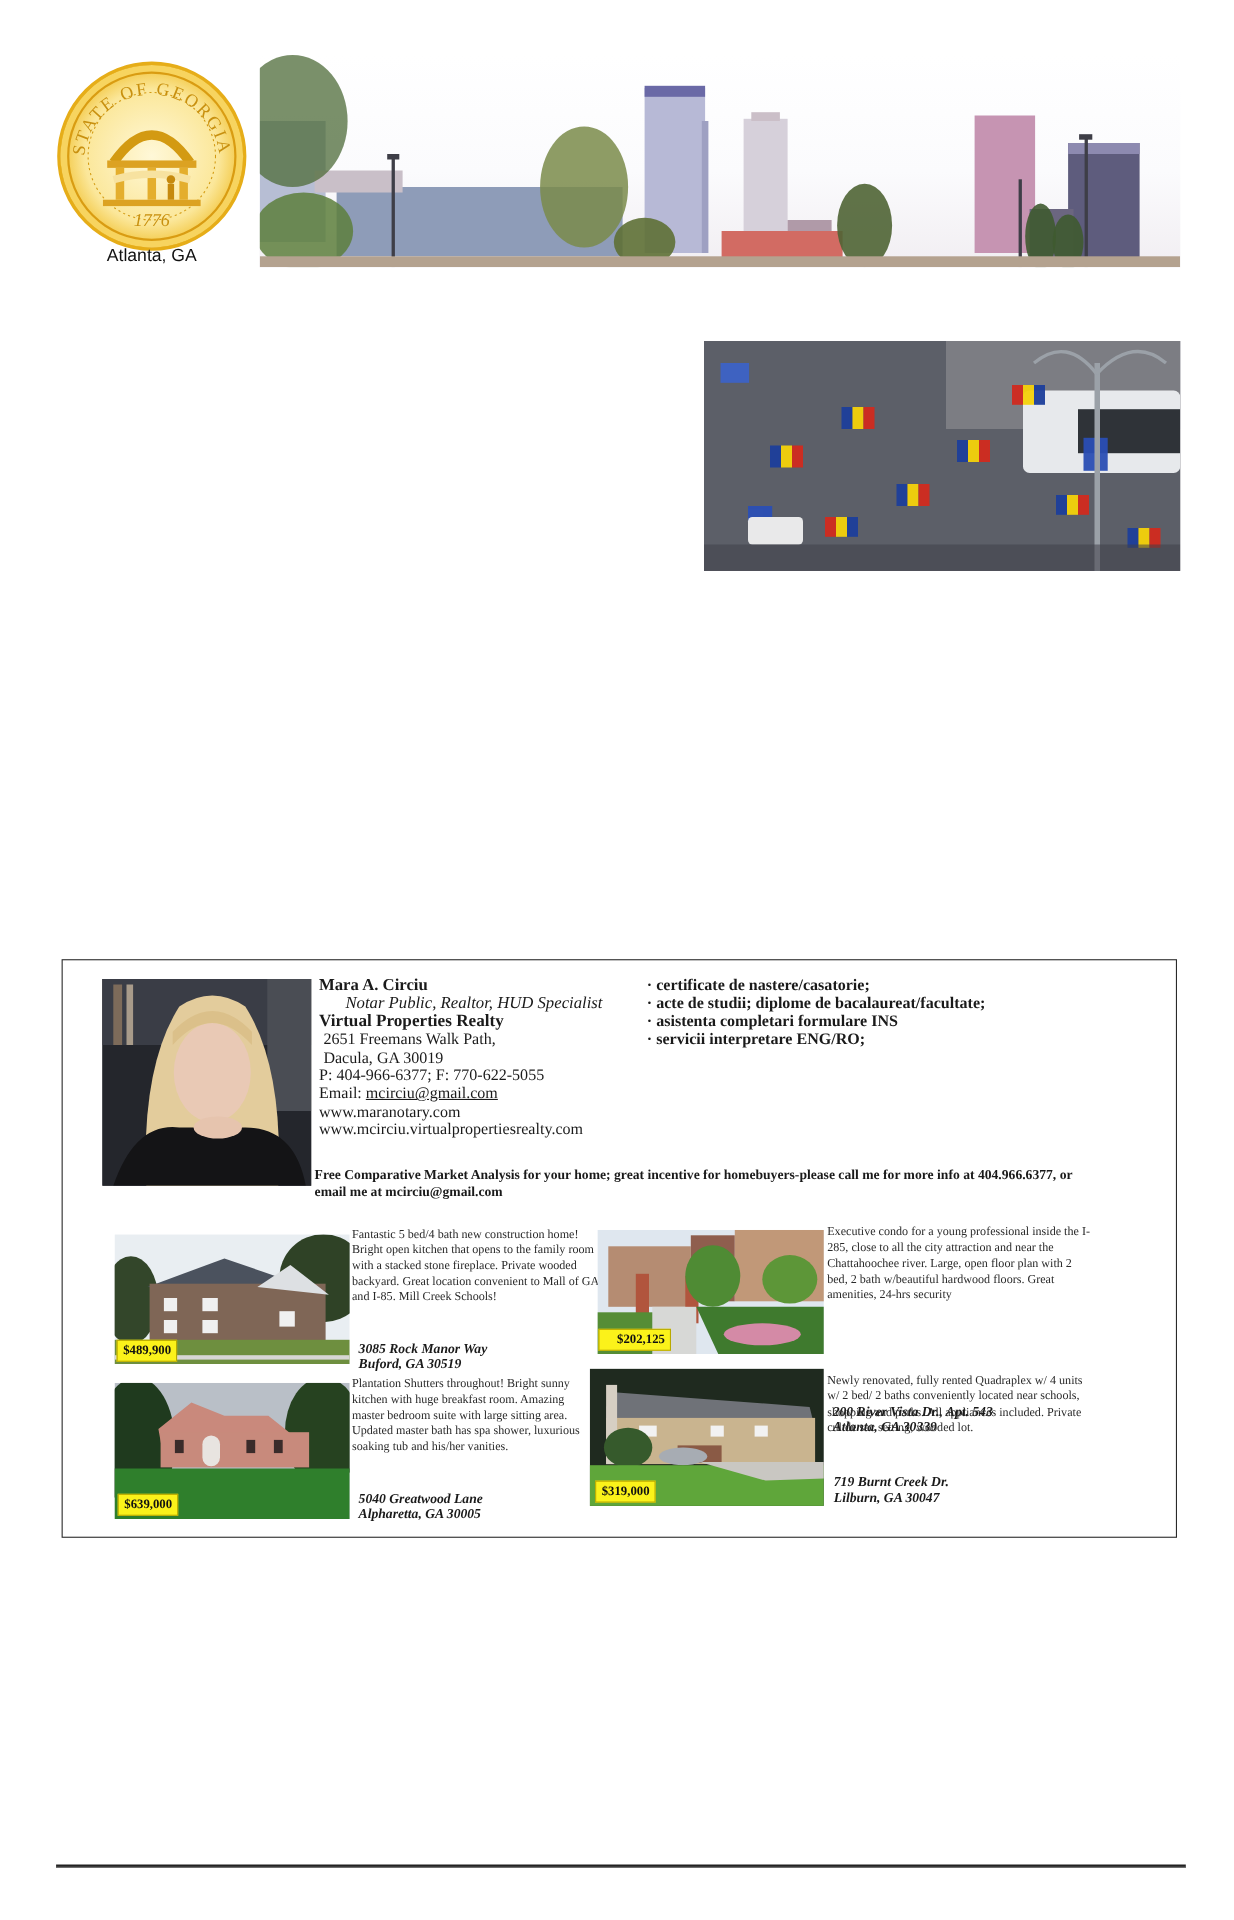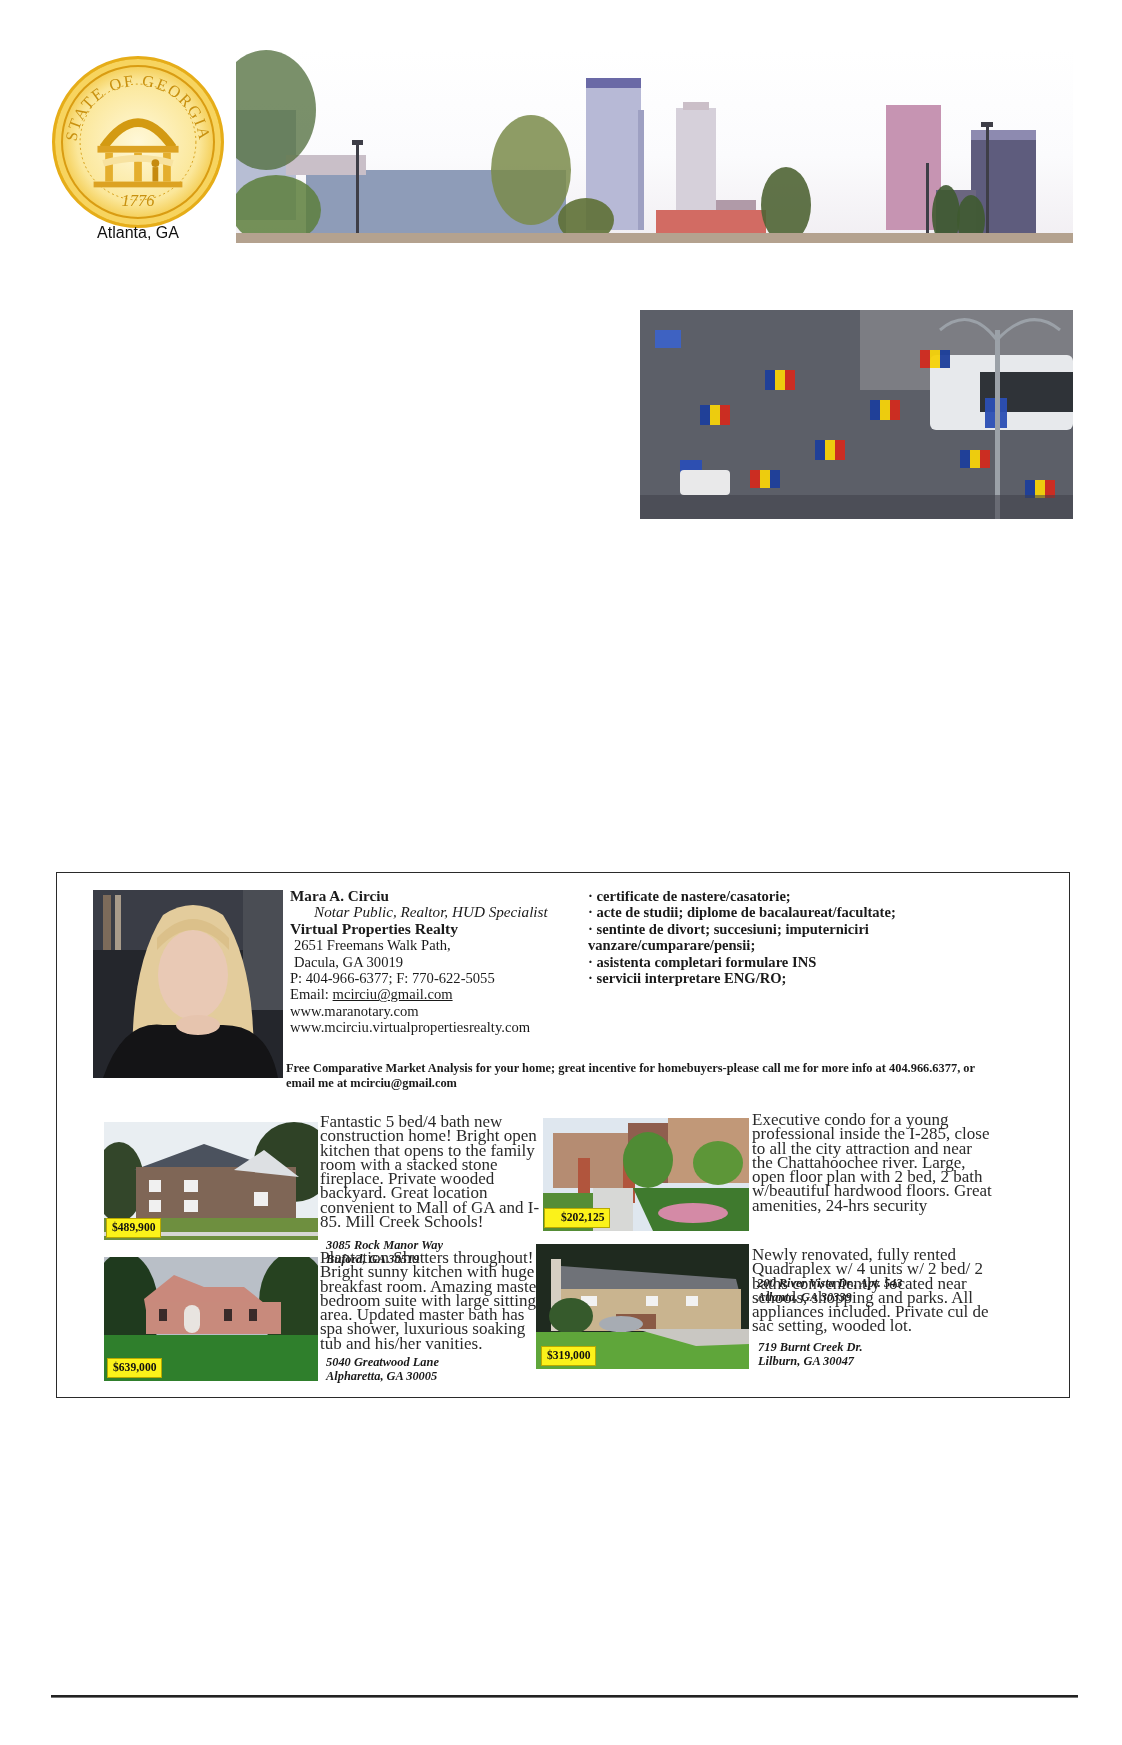--- a/index.html
+++ b/index.html
@@ -59,21 +59,21 @@
   .cta .cta1 { padding-left: 34px; }
 
   
   .house-photo { position: absolute; overflow: hidden; }
   .house-photo svg { width: 100%; height: 100%; display: block; }
   .price-tag {
     position: absolute; background: #fbf21a; border: 1px solid #b9a900;
     font-family: "Liberation Serif", serif; font-weight: bold; font-size: 11.6px;
     padding: 2px 5px; color: #111; line-height: 14px;
   }
-  .listing-desc { position: absolute; font-size: 17px; line-height: 14.3px; color: #2a2a2a; }
+  .listing-desc { position: absolute; font-size: 11px; line-height: 14.3px; color: #2a2a2a; }
   .listing-addr { position: absolute; font-size: 12.4px; line-height: 14.2px; font-weight: bold; font-style: italic; color: #1a1a1a; }
 
   .bottom-rule { position: absolute; left: 51px; top: 1695px; width: 1027px; height: 3px; background: #222; border-bottom: 1px solid #777; }
 </style>
 </head>
 <body>
 
 <div class="seal">
   <svg viewBox="0 0 172 172">
     <defs>
@@ -202,21 +202,20 @@
   <div class="line" style="padding-left:4px">Dacula, GA 30019</div>
   <div class="line">P: 404-966-6377; F: 770-622-5055</div>
   <div class="line"><span>Email: </span><span class="email-link">mcirciu@gmail.com</span></div>
   <div class="line">www.maranotary.com</div>
   <div class="line">www.mcirciu.virtualpropertiesrealty.com</div>
 </div>
 
 <div class="services">
   <div class="item">certificate de nastere/casatorie;</div>
   <div class="item">acte de studii; diplome de bacalaureat/facultate;</div>
-  <div class="item">sentinte de divort; succesiuni; imputerniciri vanzare/cumparare/pensii;</div>
   <div class="item">asistenta completari formulare INS</div>
   <div class="item">servicii interpretare ENG/RO;</div>
 </div>
 
 <div class="cta">
   <div>Free Comparative Market Analysis for your home; great incentive for homebuyers-please call me for more info at 404.966.6377, or email me at mcirciu@gmail.com</div>
 </div>
 
 <div class="house-photo" style="left:104px;top:1122px;width:214px;height:118px;">
   <svg viewBox="0 0 214 118" preserveAspectRatio="none">
@@ -230,21 +229,21 @@
       <rect x="80" y="58" width="14" height="12" fill="#f0f0f0"></rect>
       <rect x="150" y="70" width="14" height="14" fill="#f0f0f0"></rect>
     <rect x="45" y="78" width="12" height="12" fill="#f0f0f0"></rect>
       <rect x="80" y="78" width="14" height="12" fill="#f0f0f0"></rect>
     <rect x="0" y="96" width="214" height="22" fill="#6e8f3f"></rect>
     <rect x="0" y="110" width="214" height="4" fill="#d7d7d4"></rect>
   </svg>
 </div>
 <div class="price-tag" style="left:106px;top:1218px;">$489,900</div>
 <div class="listing-desc" style="left:320px;top:1115px;width:225px;">Fantastic 5 bed/4 bath new construction home! Bright open kitchen that opens to the family room with a stacked stone fireplace. Private wooded backyard. Great location convenient to Mall of GA and I-85. Mill Creek Schools!</div>
-<div class="listing-addr" style="left:326px;top:1219px;width:220px;margin-top:19px;">
+<div class="listing-addr" style="left:326px;top:1219px;width:220px;">
   <div>3085 Rock Manor Way</div>
   <div>Buford, GA 30519</div>
 </div>
 
 <div class="house-photo" style="left:543px;top:1118px;width:206px;height:113px;">
   <svg viewBox="0 0 206 113" preserveAspectRatio="none">
     <rect width="206" height="113" fill="#dfe7ef"></rect>
     <rect x="10" y="15" width="75" height="55" fill="#b58c72"></rect>
     <rect x="85" y="5" width="40" height="60" fill="#8f5e4e"></rect>
     <rect x="125" y="0" width="81" height="65" fill="#c19878"></rect>

